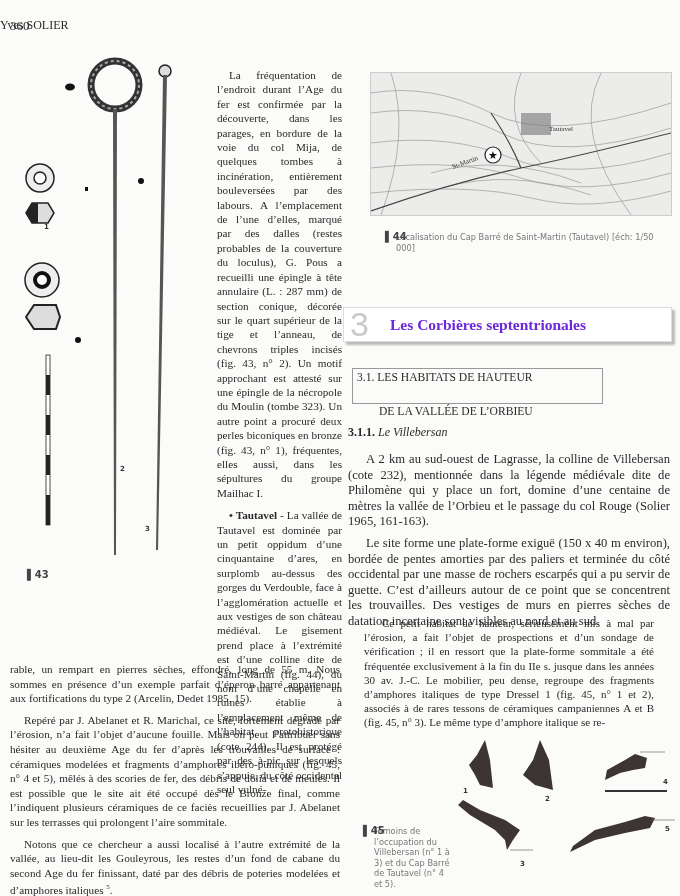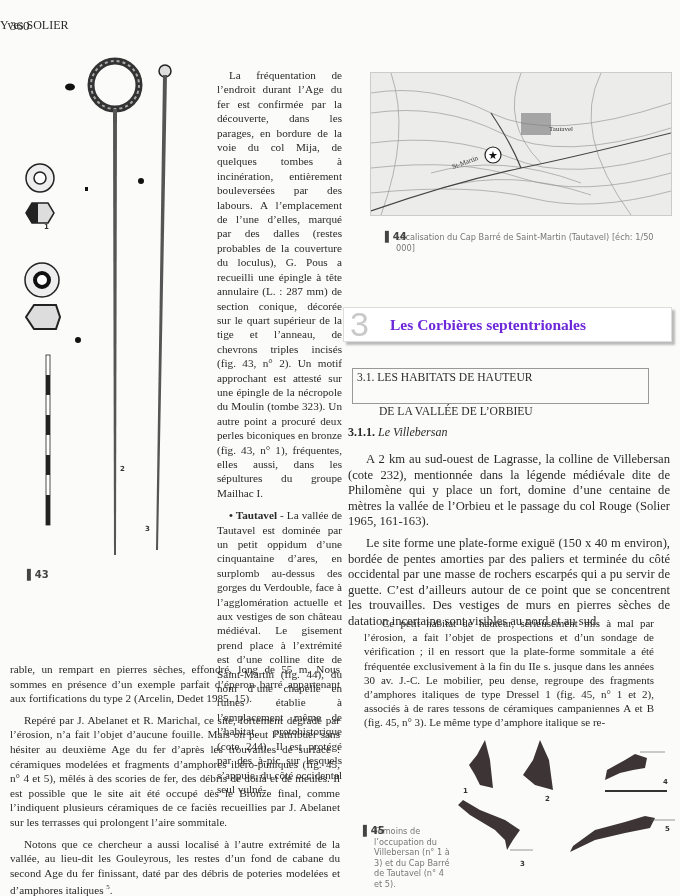--- a/index.html
+++ b/index.html
@@ -18,21 +18,21 @@
   .caption { font-family:"DejaVu Sans", sans-serif; font-size:8.2px; color:#777; line-height:10.5px; }
   .caption .fig { font-weight:bold; color:#444; font-size:10px; position:absolute; left:0; top:0;padding-left:17px; }
   .caption .txt { margin-left:28px; display:block; }
   .cap43 { left:10px; top:570px; width:180px; position:absolute; }
   .cap44 { left:368px; top:232px; width:300px; position:absolute; }
   .cap45 { left:346px; top:790px; width:105px; position:absolute;margin-top:36px; }
   .chapter { left:343px; top:307px; width:327px; height:33px; background:#fff; border:1px solid #ddd;
              box-shadow:3px 3px 2px #bbb; }
   .chapter .num { position:absolute; left:6px; top:-3px; font-size:34px; color:#c9c9c9; font-family:"Liberation Sans", sans-serif; }
   .chapter .title { position:absolute; left:46px; top:8px; font-size:15.5px; font-weight:bold; color:#6d28d9; }
-  .subsec { left:352px; top:368px; width:297px; height:36px; border:1px solid #999; font-size:11.6px; line-height:14px; padding:2px 4px; box-sizing:border-box; }
+  .subsec { left:352px; top:368px; width:251px; height:36px; border:1px solid #999; font-size:11.6px; line-height:14px; padding:2px 4px; box-sizing:border-box; }
   .subsec .l2 { padding-left:22px; display:block;margin-top:20px; }
   .h311 { left:348px; top:425px; font-size:12px; }
   .h311 .it { font-style:italic; font-weight:normal;text-align:center; }
   .col2 { left:348px; top:452px; width:322px; font-size:12.6px; line-height:15.6px; text-align:justify; }
   .col2 p { margin:0 0 6px 0; text-indent:18px; }
   .col2b { left:348px; top:600px; width:322px; font-size:11px; line-height:14.2px; text-align:justify; }
   .col2b p { margin:16px; text-indent:18px; }
   .map { left:370px; top:72px; width:300px; height:142px; background:#eeeeea; border:1px solid #ccc; overflow:hidden; }
   .fig43 { left:20px; top:55px; width:180px; height:500px; }
   .fig45 { left:455px; top:740px; width:220px; height:130px; }

